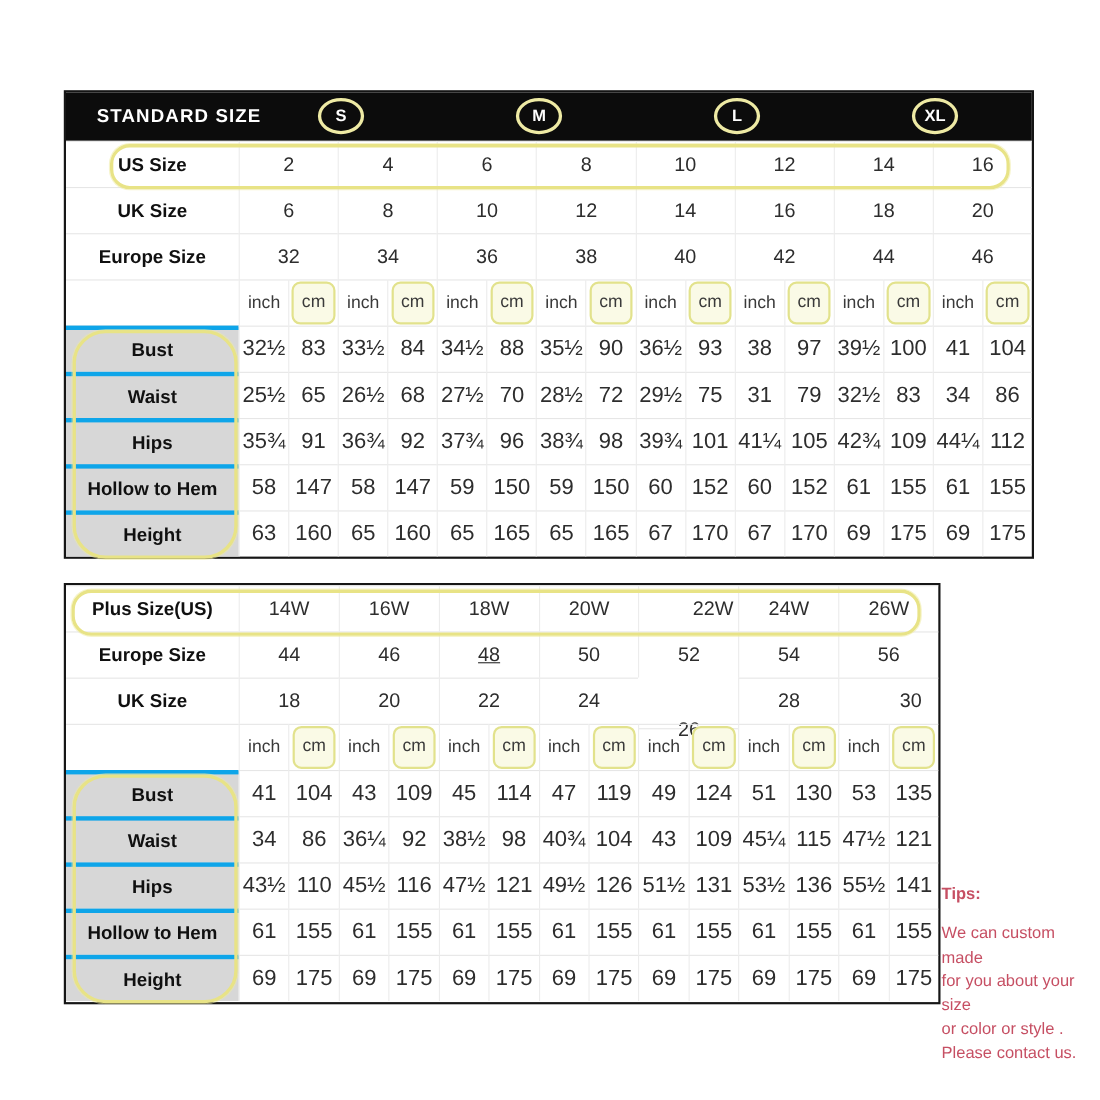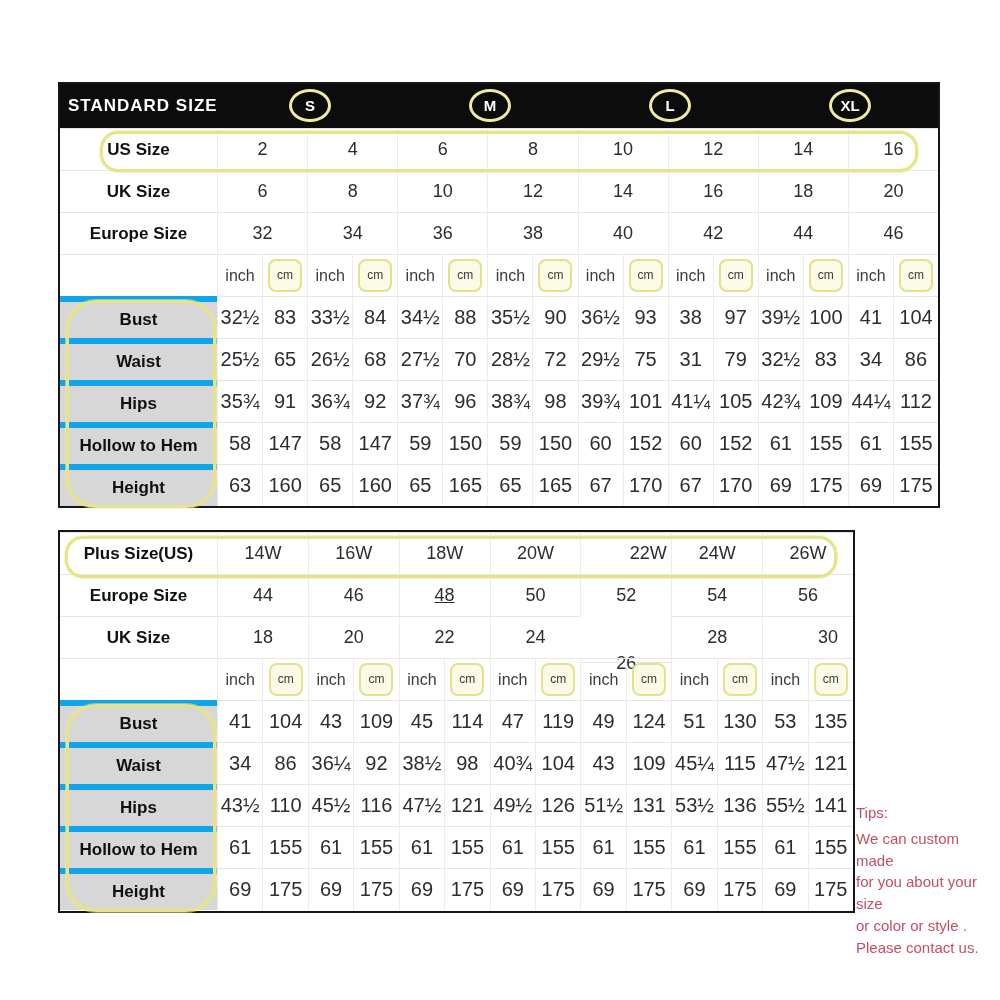--- a/index.html
+++ b/index.html
@@ -8,21 +8,21 @@
     font-family:"Liberation Sans","DejaVu Sans",sans-serif;color:#222;
     overflow:hidden;
   }
   .tbl{position:absolute;background:#fff;border:2px solid #161616;box-sizing:border-box;}
   #tbl-standard{left:58px;top:82px;width:882px;height:426px;}
   #tbl-plus{left:58px;top:530px;width:797px;height:383px;}
 
   
   .black-bar{position:relative;height:44px;background:#0c0c0c;}
   .bar-title{
-    position:absolute;left:8px;top:50%;transform:translateY(-50%);
+    position:absolute;left:28px;top:50%;transform:translateY(-50%);
     color:#fff;font-weight:bold;font-size:17px;letter-spacing:1px;
   }
   .badge{
     position:absolute;top:5px;width:42px;height:33px;
     border:3px solid #eeeaa4;border-radius:50%;
     color:#fff;font-weight:bold;font-size:15px;
     display:flex;align-items:center;justify-content:center;box-sizing:border-box;
   }
 
   
@@ -31,37 +31,37 @@
   .grid-plus{grid-template-columns:157px repeat(14,1fr);}
   .cell{
     display:flex;align-items:center;justify-content:center;
     border-top:1px solid #e6e6e6;border-left:1px solid #ececec;
     font-size:20px;color:#2d2d2d;box-sizing:border-box;white-space:nowrap;
   }
   .cell:nth-child(1){border-left:none;}
   .lbl{font-weight:bold;font-size:17px;color:#101010;border-left:none;}
   .size-val{font-size:18px;}
   .unit{font-size:16px;color:#3a3a3a;}
-  .meas-lbl{background:#d7d7d7;border-top:6px solid #0ea5e9;}
+  .meas-lbl{background:#d7d7d7;border-top:4px solid #0ea5e9;}
   .meas-val{font-size:20px;}
   .cm-badge{
     display:inline-block;padding:7px 7px;border:2px solid #e2e28c;
-    border-radius:8px;background:#fafae6;color:#3a3a3a;font-size:12px;line-height:1.3;
+    border-radius:8px;background:#fafae6;color:#3a3a3a;font-size:16px;line-height:1.3;
   }
 
   
   .hl{position:absolute;border:3px solid #e8e386;border-radius:18px;pointer-events:none;z-index:5;box-shadow:0 0 0 1px rgba(238,235,160,.55);}
   .hl-us-row{left:40px;right:20px;top:47px;height:35px;}
   .hl-std-labels{left:6px;top:216px;width:144px;height:202px;border-radius:30px;}
   .hl-plus-row{left:5px;right:16px;top:4px;height:36px;}
   .hl-plus-labels{left:6px;top:172px;width:144px;height:202px;border-radius:30px;}
 
   
   .tips{position:absolute;left:856px;top:802px;width:142px;font-size:15px;line-height:1.45;color:#c64f63;}
-  .tips .t-title{margin-bottom:4px;}
+  .tips .t-title{margin-bottom:14px;font-weight:bold;}
 </style>
 </head>
 <body>
 
 <div class="canvas">
 
   <section id="tbl-standard" class="tbl">
     <div class="black-bar">
       <span class="bar-title">STANDARD SIZE</span>
       <span class="badge" style="left:229px">S</span>

